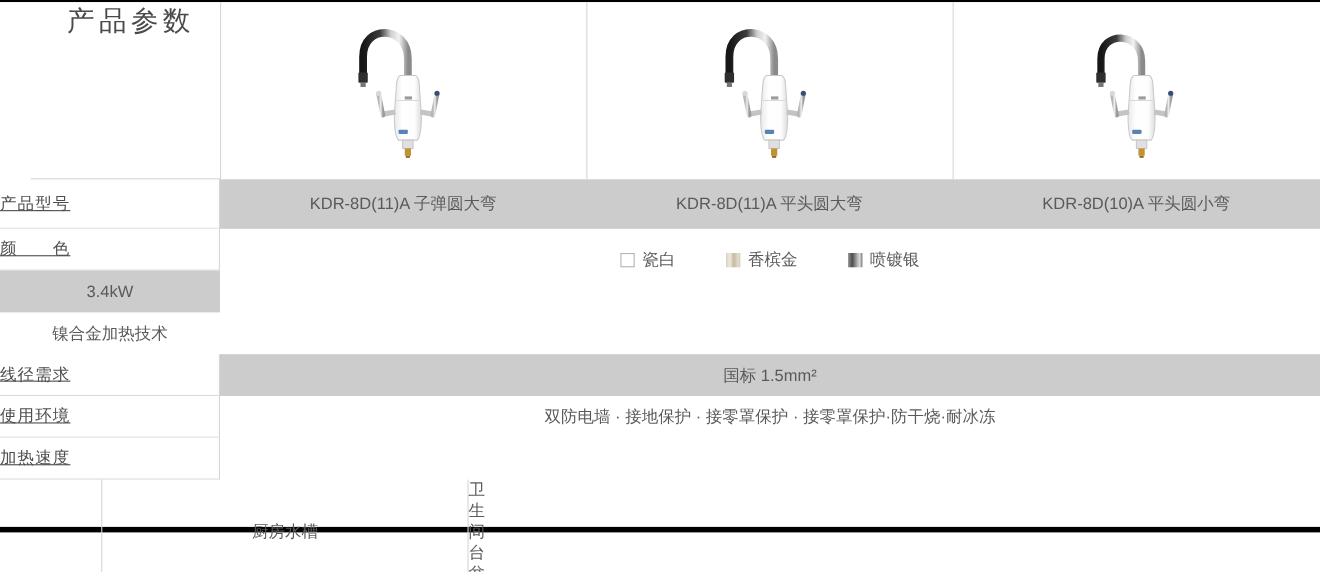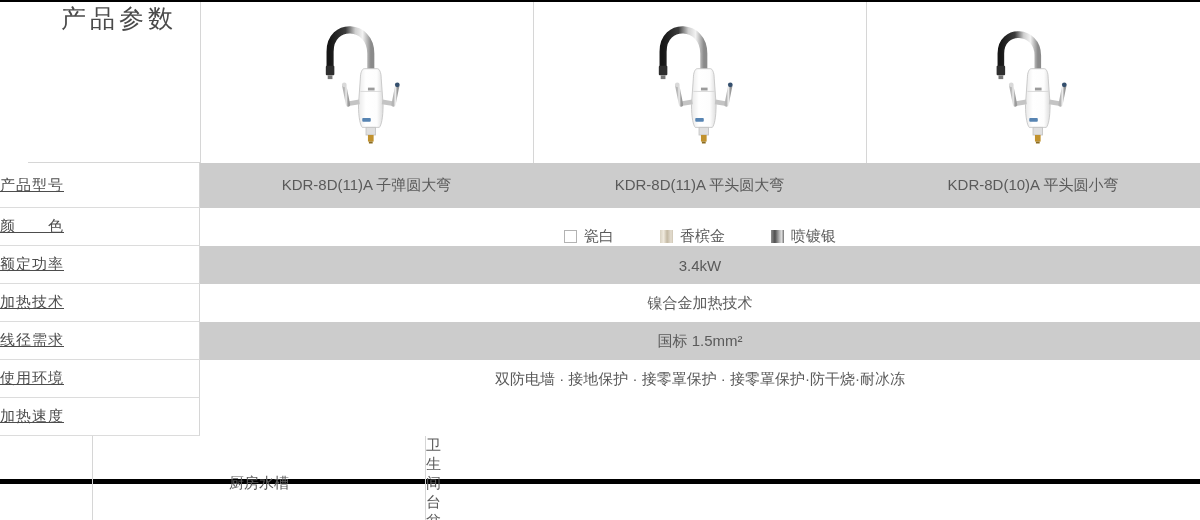--- a/index.html
+++ b/index.html
@@ -187,26 +187,24 @@
         <span>香槟金</span>
       </span>
       <span class="copt">
         <i class="sw sw-silver"></i>
         <span>喷镀银</span>
       </span>
     </div>
   </div>
 
   <div class="row r44">
-    <div class="label">额定功率</div>
     <div class="vals band">3.4kW</div>
   </div>
 
   <div class="row r44">
-    <div class="label">加热技术</div>
     <div class="vals">镍合金加热技术</div>
   </div>
 
   <div class="row r44">
     <div class="label">线径需求</div>
     <div class="vals band">国标 1.5mm²</div>
   </div>
 
   <div class="row r44">
     <div class="label">使用环境</div>

